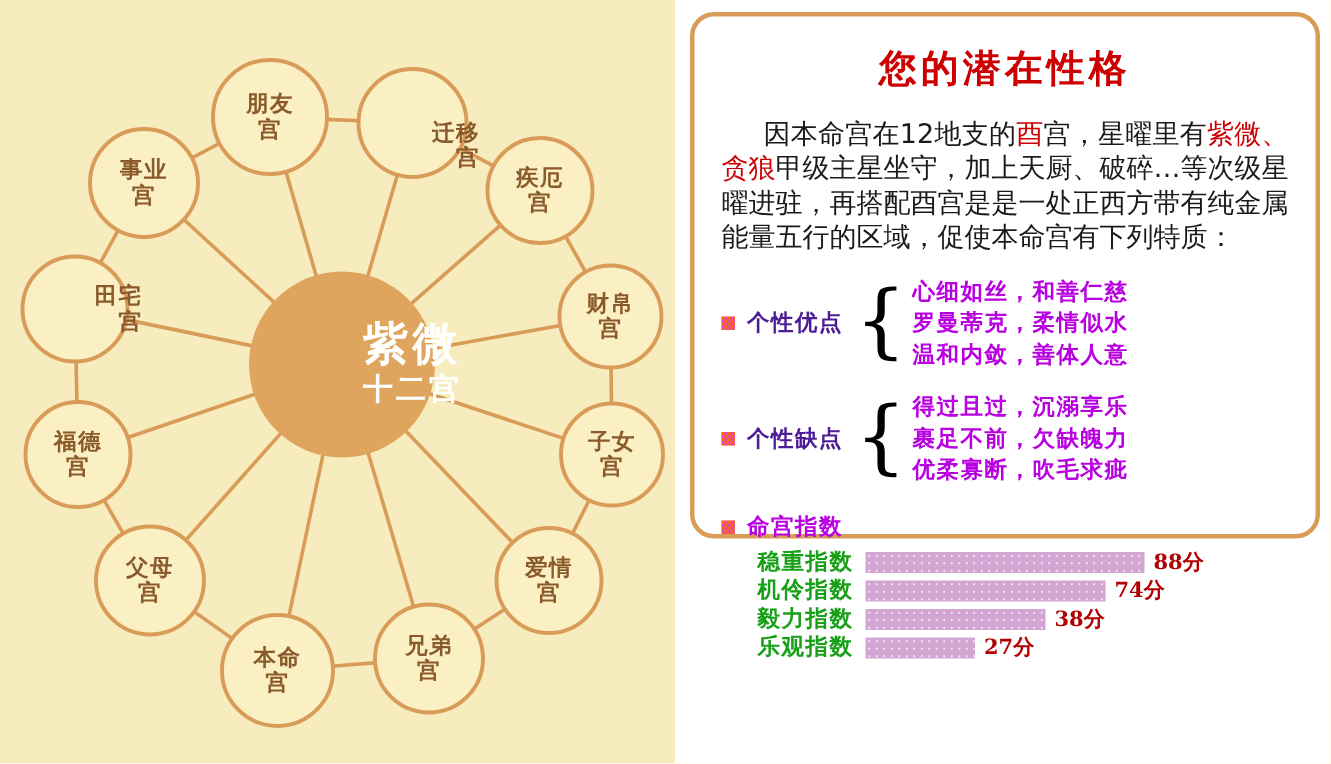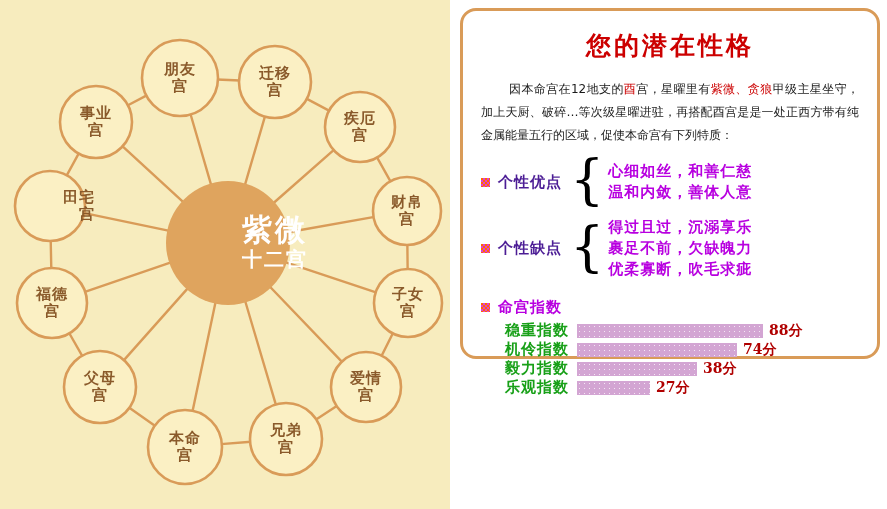--- a/index.html
+++ b/index.html
@@ -64,21 +64,21 @@
     margin-top: 18px;
     text-align: center;
     color: #cc0000;
     font-size: 25px;
     font-weight: bold;
     letter-spacing: 3px;
     font-family: "DejaVu Serif", "Liberation Serif", serif;
   }
   #intro {
     margin: 16px 18px 0 18px;
-    font-size: 12px;
+    font-size: 18px;
     line-height: 23px;
     color: #1a1a1a;
     text-indent: 28px;
     text-align: justify;
   }
   #intro .hl { color: #cc0000; }
 
   .trait-block {
     display: flex;
     align-items: center;
@@ -215,21 +215,21 @@
         </g>
       <circle id="hub" cx="228" cy="243" r="62" fill="#dfa45e"></circle>
     </svg>
 
     <div id="center-label" style="left: 148px; top: 213px;">
       <span class="big">紫微</span>
       <span class="small">十二宫</span>
     </div>
 
     <div id="palace-labels">
-        <div class="palace-label" style="left: 230px; top: 65px;"><span>迁移</span><br><span>宫</span></div>
+        <div class="palace-label" style="left: 230px; top: 80px; text-align: right;"><span>迁移</span><br><span>宫</span></div>
         <div class="palace-label" style="left: 315px; top: 110px;"><span>疾厄</span><br><span>宫</span></div>
         <div class="palace-label" style="left: 362px; top: 194px;"><span>财帛</span><br><span>宫</span></div>
         <div class="palace-label" style="left: 363px; top: 286px;"><span>子女</span><br><span>宫</span></div>
         <div class="palace-label" style="left: 321px; top: 370px;"><span>爱情</span><br><span>宫</span></div>
         <div class="palace-label" style="left: 241px; top: 422px;"><span>兄弟</span><br><span>宫</span></div>
         <div class="palace-label" style="left: 140px; top: 430px;"><span>本命</span><br><span>宫</span></div>
         <div class="palace-label" style="left: 55px; top: 370px;"><span>父母</span><br><span>宫</span></div>
         <div class="palace-label" style="left: 7px; top: 286px;"><span>福德</span><br><span>宫</span></div>
         <div class="palace-label" style="left: 5px; top: 189px; text-align: right;"><span>田宅</span><br><span>宫</span></div>
         <div class="palace-label" style="left: 51px; top: 105px;"><span>事业</span><br><span>宫</span></div>
@@ -245,20 +245,21 @@
       <span>因本命宫在12地支的</span><span class="hl">酉</span><span>宫，星曜里有</span><span class="hl">紫微、贪狼</span><span>甲级主星坐守，加上天厨、破碎…等次级星曜进驻，再搭配酉宫是是一处正西方带有纯金属能量五行的区域，促使本命宫有下列特质：</span>
     </p>
 
     <div id="traits">
         <div class="trait-block">
           <span class="bullet"></span>
           <span class="trait-name">个性优点</span>
           <span class="brace">{</span>
           <span class="trait-lines">
             <div class="line">心细如丝，和善仁慈</div>
+            <div class="line">罗曼蒂克，柔情似水</div>
             <div class="line">温和内敛，善体人意</div>
           </span>
         </div>
         <div class="trait-block">
           <span class="bullet"></span>
           <span class="trait-name">个性缺点</span>
           <span class="brace">{</span>
           <span class="trait-lines">
             <div class="line">得过且过，沉溺享乐</div>
             <div class="line">裹足不前，欠缺魄力</div>

